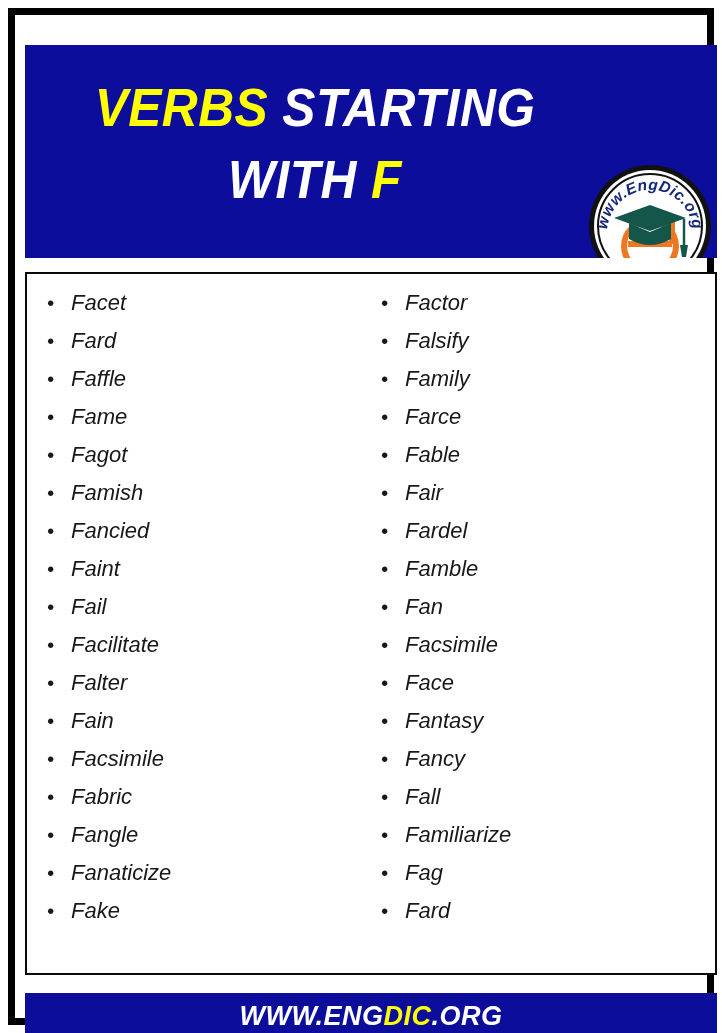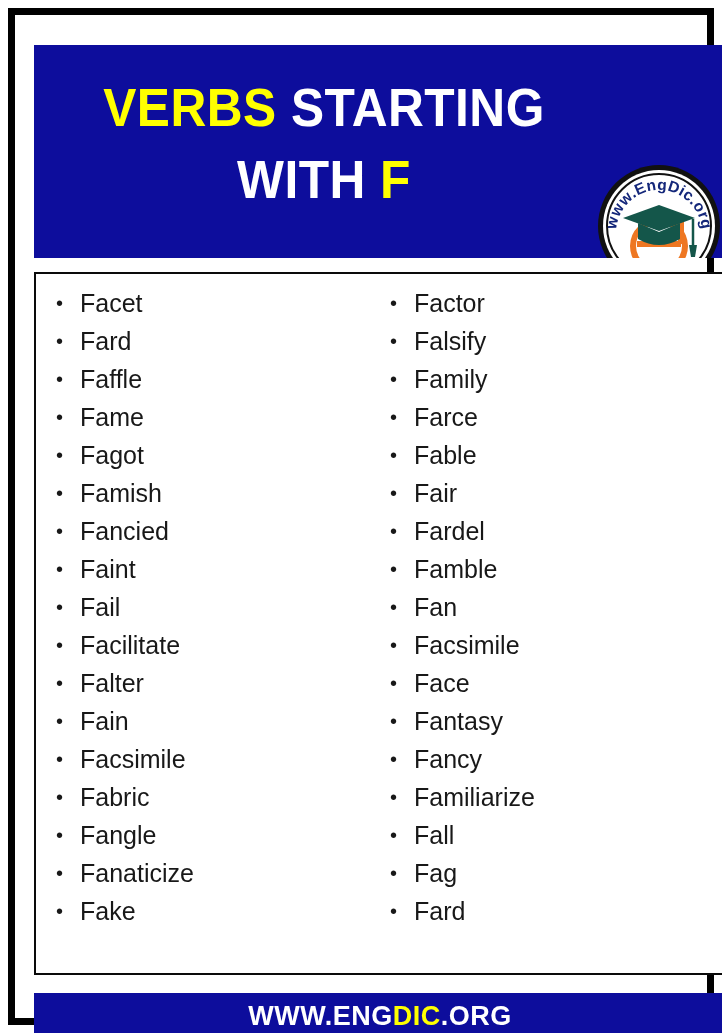--- a/index.html
+++ b/index.html
@@ -25,25 +25,26 @@
     left: 8px;
     top: 8px;
     width: 706px;
     height: 1017px;
     border: 7px solid #000000;
     box-sizing: border-box;
     background: #ffffff;
   }
   .frame-inner {
     position: absolute;
-    left: 19px;
+    left: 10px;
     top: 15px;
     width: 637px;
     height: 1003px;
     box-sizing: border-box;
+    font-style: italic;
   }
 
   
   .header {
     position: absolute;
     left: 0px;
     top: 15px;
     width: 692px;
     height: 213px;
     background: #0d0d9c;
@@ -106,21 +107,21 @@
   .col-left  { width: 340px; padding-left: 18px; }
   .col-right { width: 340px; padding-left: 12px; }
   ul.wordlist {
     margin: 0;
     padding: 0 0 0 26px;
     list-style: none;
   }
   ul.wordlist li {
     position: relative;
     font-family: "Liberation Sans", sans-serif;
-    font-size: 25px;
+    font-size: 22px;
     line-height: 38px;
     color: #181818;
     white-space: nowrap;
   }
   ul.wordlist li::before {
     content: "\2022";
     position: absolute;
     left: -24px;
     top: 0;
     font-size: 20px;
@@ -221,22 +222,22 @@
               <li>Farce</li>
               <li>Fable</li>
               <li>Fair</li>
               <li>Fardel</li>
               <li>Famble</li>
               <li>Fan</li>
               <li>Facsimile</li>
               <li>Face</li>
               <li>Fantasy</li>
               <li>Fancy</li>
+              <li>Fall</li>
               <li>Familiarize</li>
-              <li>Fall</li>
               <li>Fag</li>
               <li>Fard</li>
             </ul>
           </div>
         </div>
       </div>
 
       <div class="footer">
         <div class="footer-text"><span class="t-white">WWW.ENG</span><span class="t-yellow">DIC</span><span class="t-white">.ORG</span></div>
       </div>

